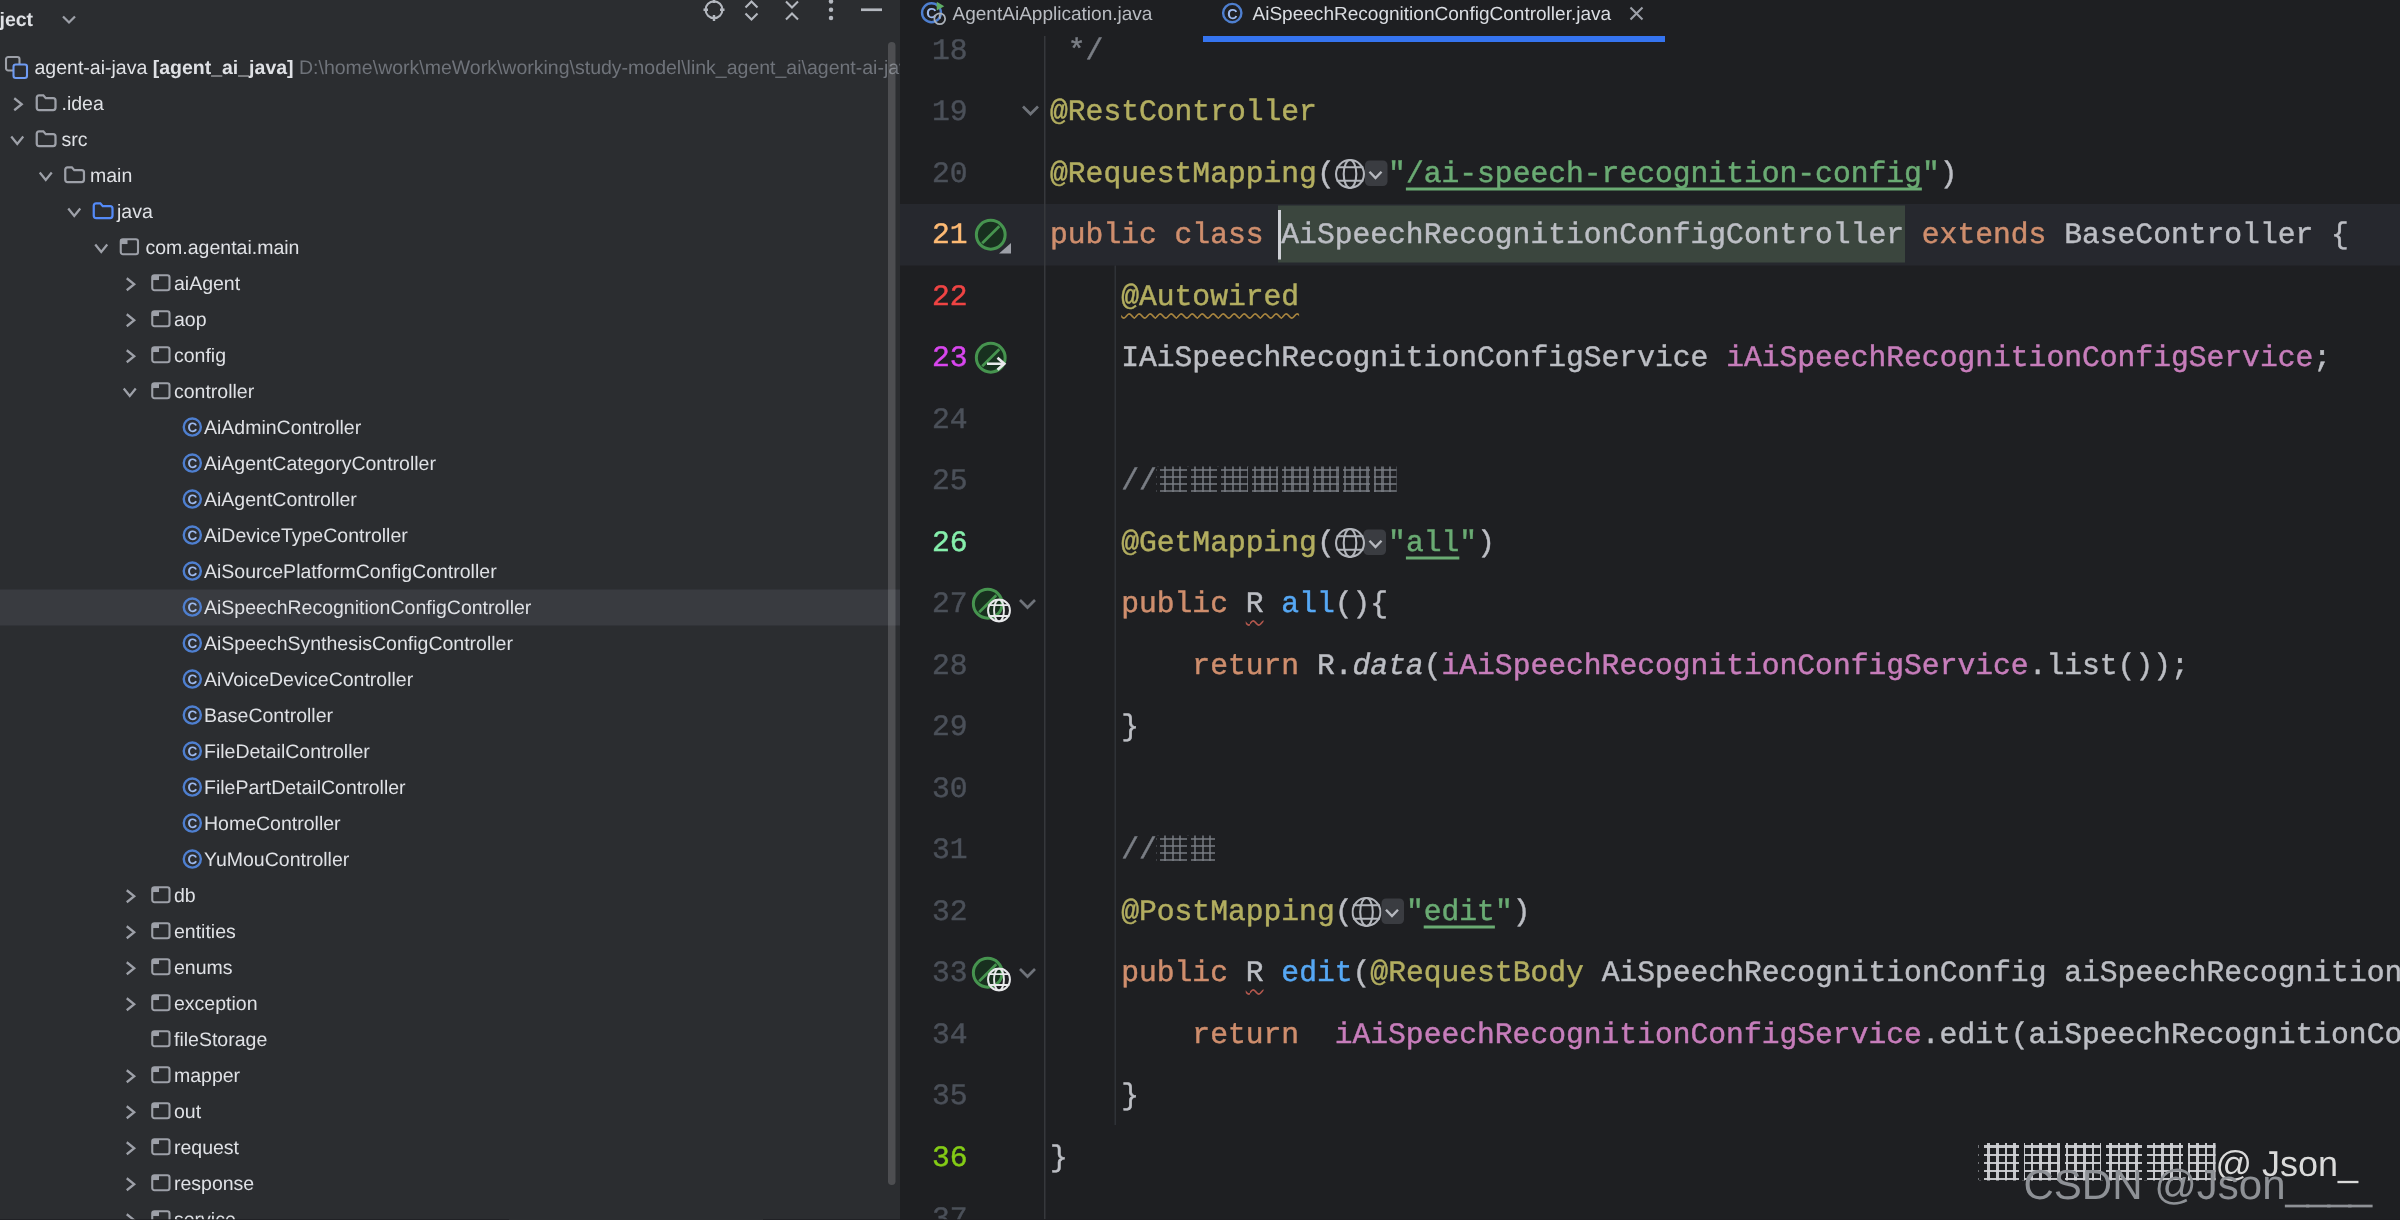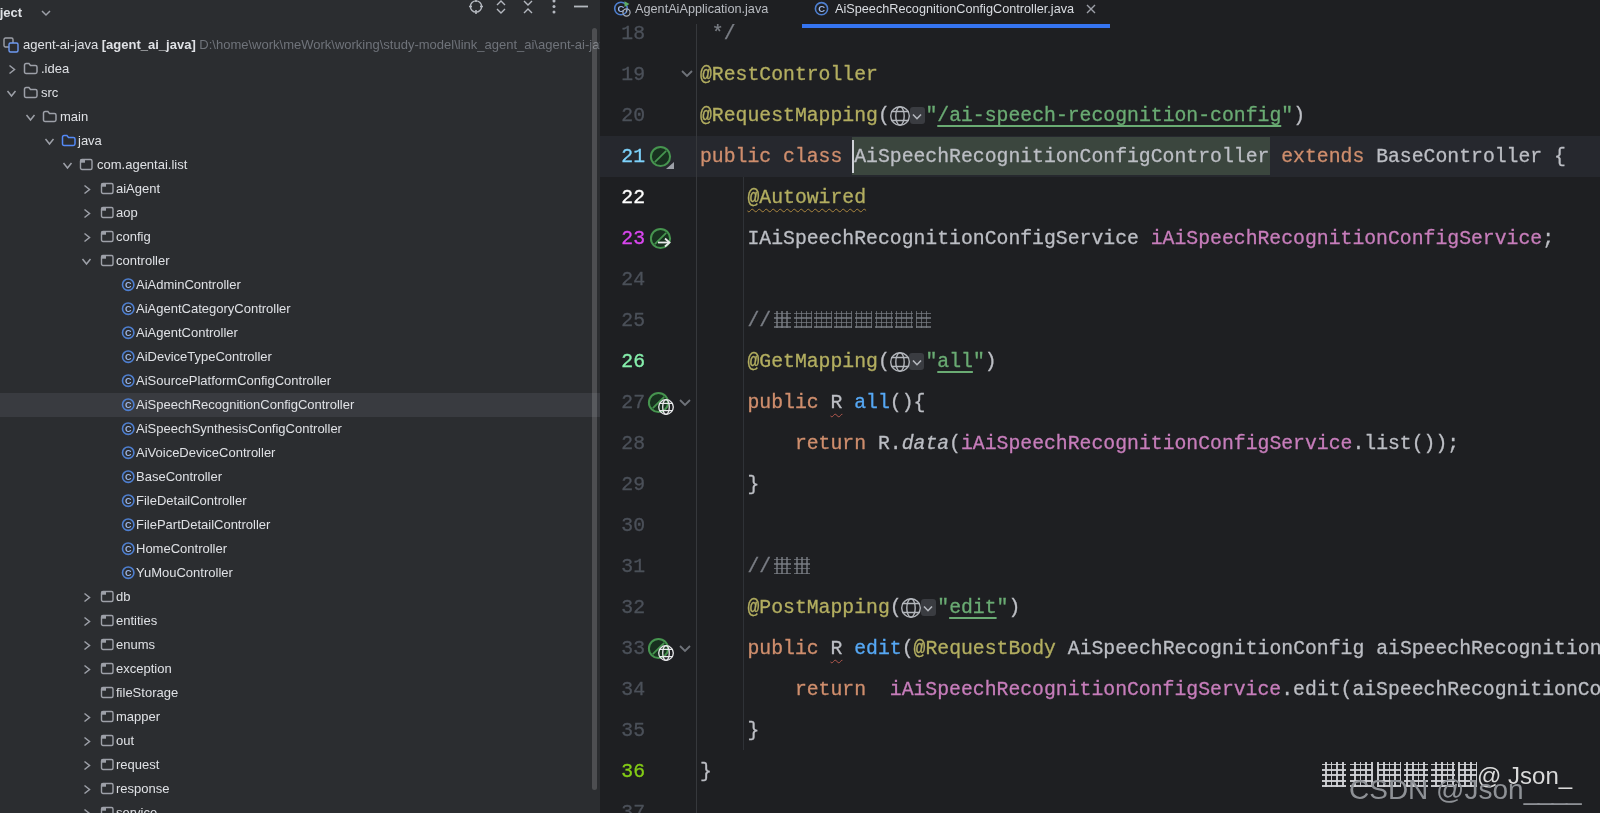--- a/index.html
+++ b/index.html
@@ -91,21 +91,21 @@
       <span class="lbl" style="left:78px">java</span>
     </div>
     <div class="trow" style="top:153px;">
       <svg class="tchev" style="left:61px" width="12" height="12">
         <path d="M2.5 4l4 5 4-5" fill="none" stroke="#9da0a8" stroke-width="1.5"></path>
       </svg>
       <svg class="ticon" style="left:79px" width="15" height="15">
         <rect x="1.5" y="2.5" width="11.5" height="10" rx="1.5" fill="none" stroke="#9da0a8" stroke-width="1.4"></rect>
         <rect x="1.5" y="2.5" width="4.5" height="3.2" fill="#9da0a8"></rect>
       </svg>
-      <span class="lbl" style="left:97px">com.agentai.list</span>
+      <span class="lbl" style="left:97px">com.agentai.main</span>
     </div>
     <div class="trow" style="top:177px;">
       <svg class="tchev" style="left:80px" width="12" height="12">
         <path d="M4.5 2.5l5 4-5 4" fill="none" stroke="#9da0a8" stroke-width="1.5"></path>
       </svg>
       <svg class="ticon" style="left:100px" width="15" height="15">
         <rect x="1.5" y="2.5" width="11.5" height="10" rx="1.5" fill="none" stroke="#9da0a8" stroke-width="1.4"></rect>
         <rect x="1.5" y="2.5" width="4.5" height="3.2" fill="#9da0a8"></rect>
       </svg>
       <span class="lbl" style="left:116px">aiAgent</span>
@@ -331,22 +331,22 @@
     <div class="abs" style="left:592px;top:28px;width:5px;height:762px;background:rgba(255,255,255,.16);border-radius:3px"></div>
   </div>
 <div id="editor">
     <div class="abs" style="left:0;top:135.5px;width:1000px;height:41px;background:#26282e"></div>
     <div class="abs" style="left:252px;top:137px;width:418px;height:38px;background:#3b463e"></div>
     <div class="abs" style="left:143px;top:177px;width:1px;height:573px;background:#2f3237"></div>
     <div class="abs" style="left:96px;top:0;width:1px;height:813px;background:#36383c"></div>
     <div class="cline" style="top:14.0px"><span class="num" style="color:#4b5059">18</span><span class="code"><span class="com"> */</span></span></div>
     <div class="cline" style="top:55.0px"><span class="num" style="color:#4b5059">19</span><span class="code"><span class="ann">@RestController</span></span></div>
     <div class="cline" style="top:96.0px"><span class="num" style="color:#4b5059">20</span><span class="code"><span class="ann">@RequestMapping</span><span class="def">(</span><span style="display:inline-block;width:35.6px"></span><span class="str">"<span class="ul">/ai-speech-recognition-config</span>"</span><span class="def">)</span></span></div>
-    <div class="cline" style="top:137.0px"><span class="num" style="color:#7dd3fc">21</span><span class="code"><span class="kw">public class </span><span class="def">AiSpeechRecognitionConfigController</span><span class="kw"> extends </span><span class="def">BaseController {</span></span></div>
-    <div class="cline" style="top:178.0px"><span class="num" style="color:#ffffff">22</span><span class="code">    <span class="ann wava">@Autowired</span></span></div>
+    <div class="cline" style="top:137.0px"><span class="num" style="color:#fdba74">21</span><span class="code"><span class="kw">public class </span><span class="def">AiSpeechRecognitionConfigController</span><span class="kw"> extends </span><span class="def">BaseController {</span></span></div>
+    <div class="cline" style="top:178.0px"><span class="num" style="color:#ef4444">22</span><span class="code">    <span class="ann wava">@Autowired</span></span></div>
     <div class="cline" style="top:219.0px"><span class="num" style="color:#d946ef">23</span><span class="code">    <span class="def">IAiSpeechRecognitionConfigService </span><span class="fld">iAiSpeechRecognitionConfigService</span><span class="def">;</span></span></div>
     <div class="cline" style="top:260.0px"><span class="num" style="color:#4b5059">24</span></div>
     <div class="cline" style="top:301.0px"><span class="num" style="color:#4b5059">25</span><span class="code">    <span class="com">//</span><span class="hat" style="width:160px;height:17px"></span></span></div>
     <div class="cline" style="top:342.0px"><span class="num" style="color:#86efac">26</span><span class="code">    <span class="ann">@GetMapping</span><span class="def">(</span><span style="display:inline-block;width:35.6px"></span><span class="str">"<span class="ul">all</span>"</span><span class="def">)</span></span></div>
     <div class="cline" style="top:383.0px"><span class="num" style="color:#4b5059">27</span><span class="code">    <span class="kw">public </span><span class="def wavr">R</span><span class="def"> </span><span class="mth">all</span><span class="def">(){</span></span></div>
     <div class="cline" style="top:424.0px"><span class="num" style="color:#4b5059">28</span><span class="code">        <span class="kw">return </span><span class="def">R.</span><span class="def it">data</span><span class="def">(</span><span class="fld">iAiSpeechRecognitionConfigService</span><span class="def">.list());</span></span></div>
     <div class="cline" style="top:465.0px"><span class="num" style="color:#4b5059">29</span><span class="code">    <span class="def">}</span></span></div>
     <div class="cline" style="top:506.0px"><span class="num" style="color:#4b5059">30</span></div>
     <div class="cline" style="top:547.0px"><span class="num" style="color:#4b5059">31</span><span class="code">    <span class="com">//</span><span class="hat" style="width:39px;height:17px"></span></span></div>
     <div class="cline" style="top:588.0px"><span class="num" style="color:#4b5059">32</span><span class="code">    <span class="ann">@PostMapping</span><span class="def">(</span><span style="display:inline-block;width:35.6px"></span><span class="str">"<span class="ul">edit</span>"</span><span class="def">)</span></span></div>

